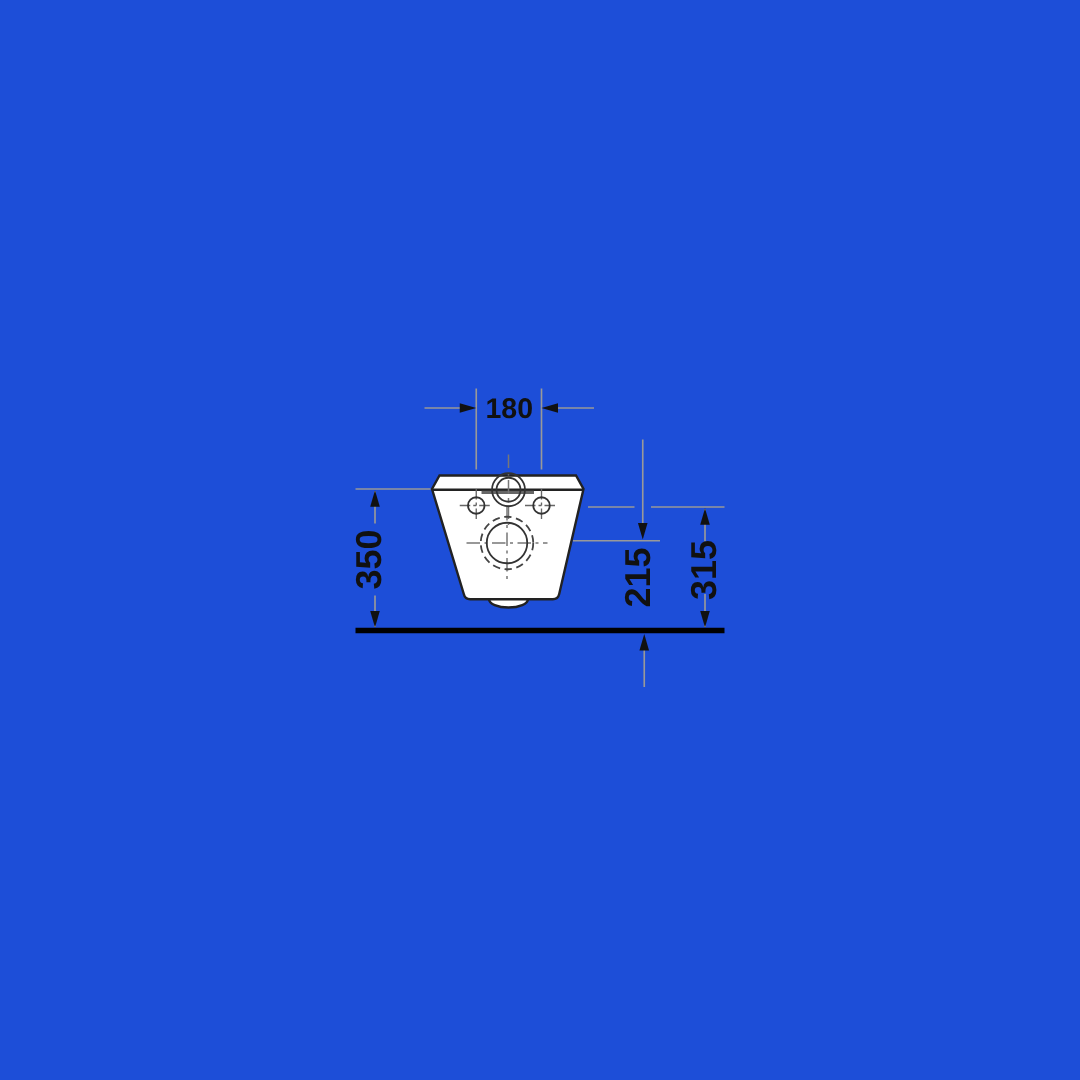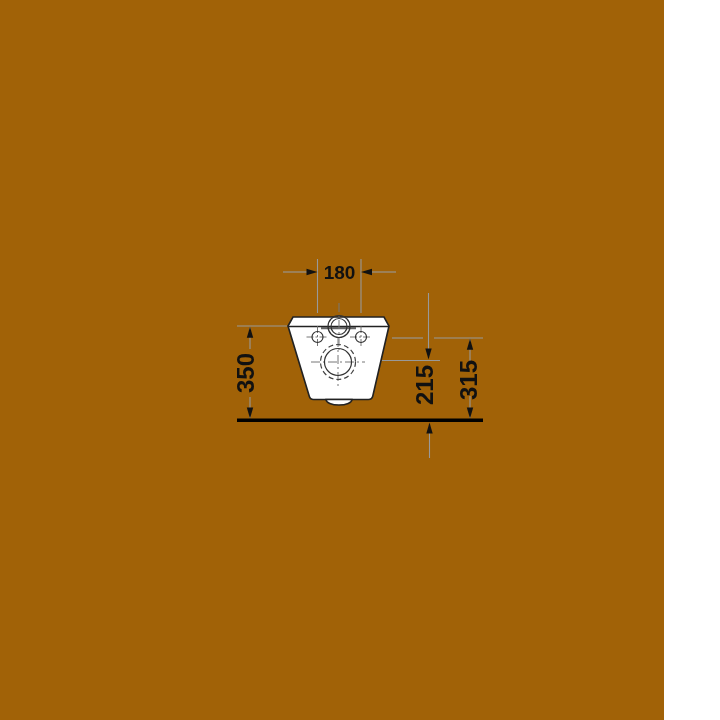--- a/index.html
+++ b/index.html
@@ -1,19 +1,19 @@
 <!DOCTYPE html>
 <html><head>
 <meta charset="utf-8">
 <style>
   html, body { margin: 0; padding: 0; background: #ffffff; }
   .canvas {
     position: relative;
-    width: 664px; height: 720px;
-    background: #a16207;
+    width: 720px; height: 720px;
+    background: #1d4ed8;
     font-family: "Liberation Sans", sans-serif;
     overflow: hidden;
   }
   svg { display: block; }
 
   .outline   { stroke: #222222; stroke-width: 1.6; fill: none; }
   .outline-f { stroke: #222222; stroke-width: 1.6; fill: #ffffff; }
   .thin      { stroke: #333333; stroke-width: 1.2; fill: none; }
   .dash-out  { stroke: #444444; stroke-width: 1.2; fill: none; stroke-dasharray: 5 3; }
   .cl        { stroke: #777777; stroke-width: 1; fill: none; stroke-dasharray: 9 3 2 3; }

